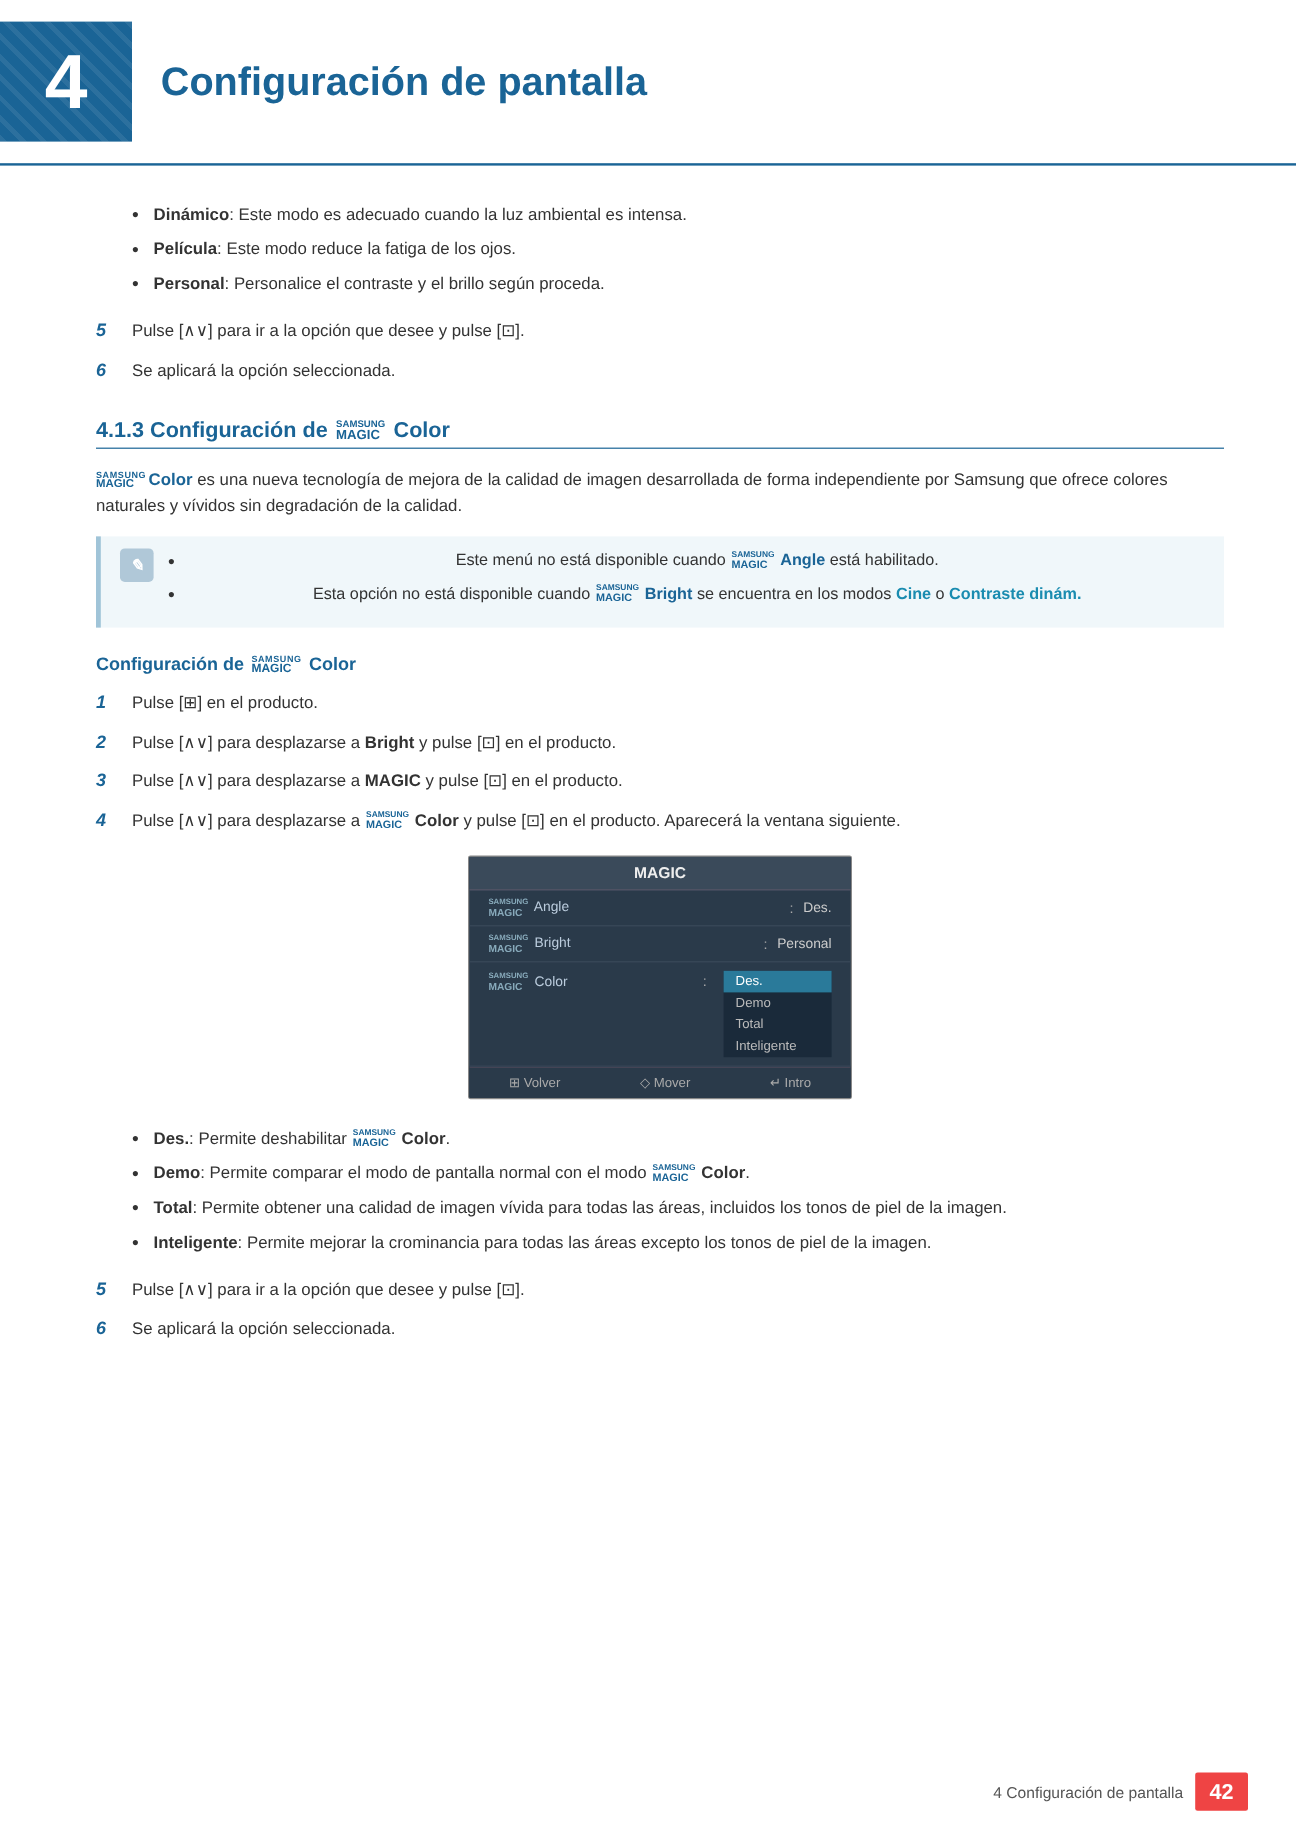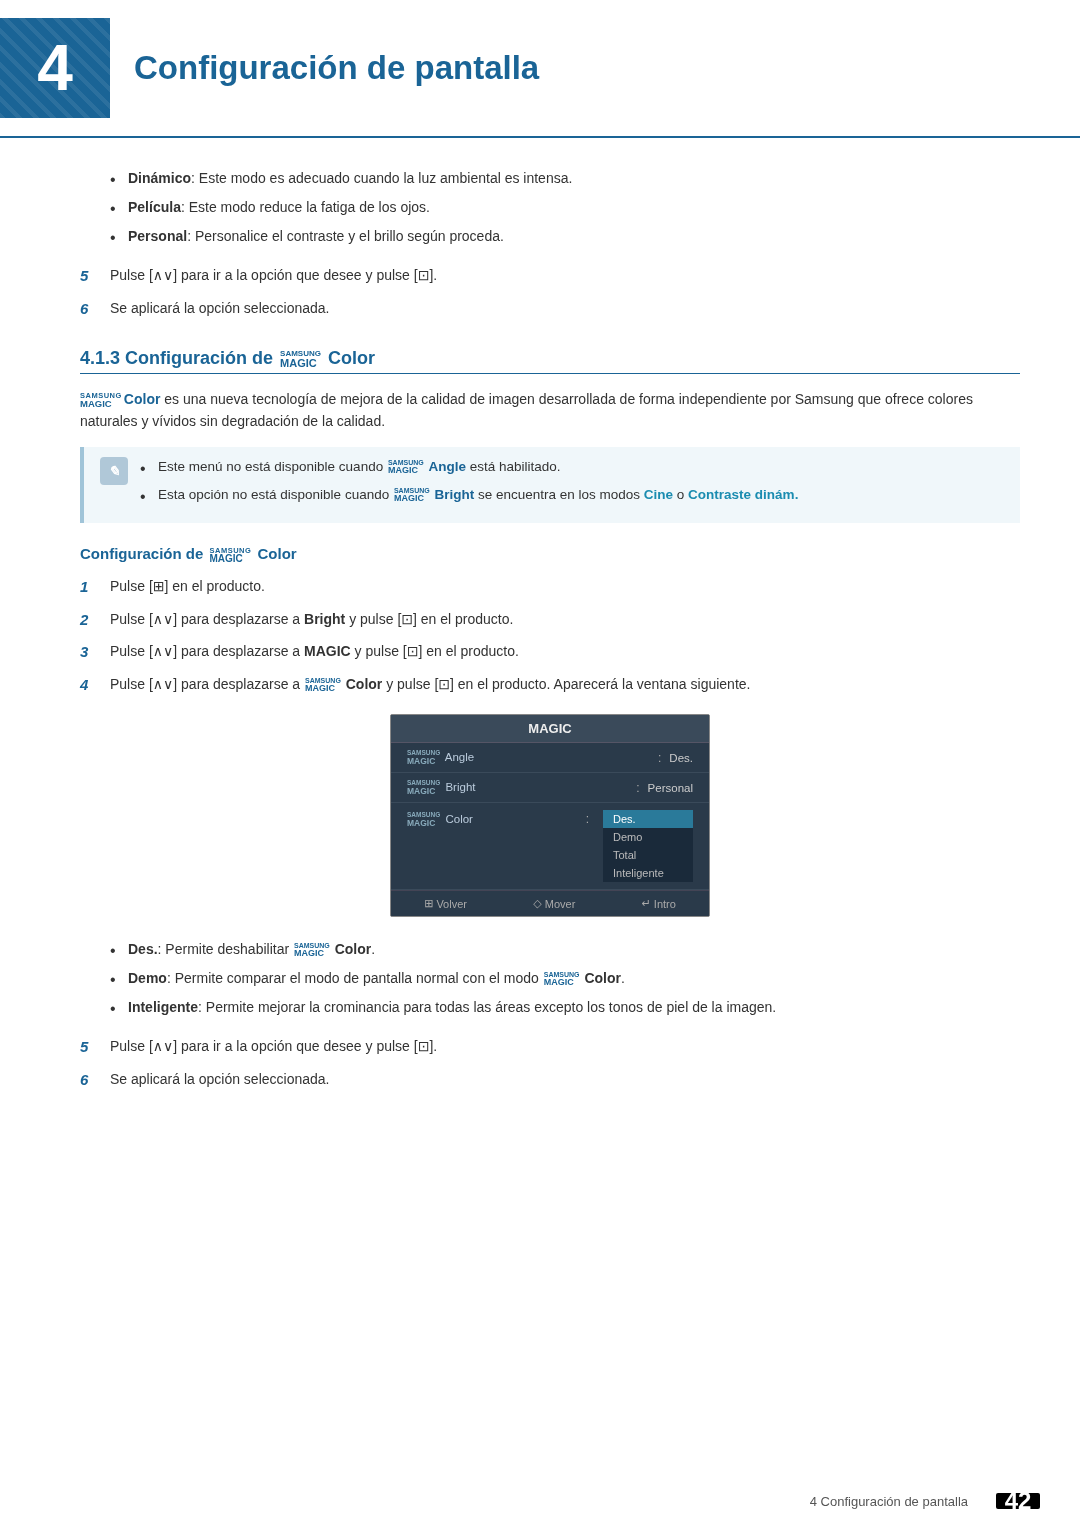--- a/index.html
+++ b/index.html
@@ -124,20 +124,21 @@
       justify-content: center;
       margin-right: 12px;
       flex-shrink: 0;
       color: #fff;
       font-size: 14px;
       font-style: italic;
       font-weight: bold;
     }
     .note-content {
       flex: 1;
+      text-align: center;
     }
     .note-content .bullet-list {
       margin: 0;
     }
     .note-content .bullet-list li {
       font-size: 13.5px;
     }
 
     
     .monitor-container {
@@ -219,34 +220,34 @@
     .cyan-link { color: #1a8cb0; font-weight: bold; }
     .blue-bold { color: #1a6496; font-weight: bold; }
 
     
     .page-footer {
       position: absolute;
       bottom: 18px;
       right: 40px;
       display: flex;
       align-items: center;
-      gap: 28px;
+      gap: 10px;
       font-size: 13px;
       color: #555;
     }
     .footer-chapter {
       color: #555;
     }
     .footer-page-box {
-      background: #000000;
+      background: #ef4444;
       color: #fff;
-      font-size: 24px;
+      font-size: 18px;
       font-weight: bold;
       width: 44px;
-      height: 16px;
+      height: 32px;
       display: flex;
       align-items: center;
       justify-content: center;
       border-radius: 2px;
     }
 
     
     .stripes-bg {
       position: absolute;
       top: 0; left: 0; right: 0; bottom: 0;
@@ -436,20 +437,23 @@
     <li>
       <span class="bold-term">Demo</span><span>: Permite comparar el modo de pantalla normal con el modo 
         <span style="display:inline-flex;flex-direction:column;align-items:flex-start;vertical-align:middle;margin:0 1px;">
             <span style="font-size:7px;font-weight:bold;color:#1a6496;line-height:1;">SAMSUNG</span>
             <span style="font-size:9px;font-weight:bold;color:#1a6496;line-height:1;">MAGIC</span>
           </span>
         <strong>Color</strong>.
       </span>
     </li>
     <li>
+      <span class="bold-term">Total</span><span>: Permite obtener una calidad de imagen vívida para todas las áreas, incluidos los tonos de piel de la imagen.</span>
+    </li>
+    <li>
       <span class="bold-term">Inteligente</span><span>: Permite mejorar la crominancia para todas las áreas excepto los tonos de piel de la imagen.</span>
     </li>
   </ul>
 
   <div class="step">
     <span class="step-num">5</span>
     <span class="step-text">Pulse [∧∨] para ir a la opción que desee y pulse [⊡].</span>
   </div>
   <div class="step">
     <span class="step-num">6</span>

